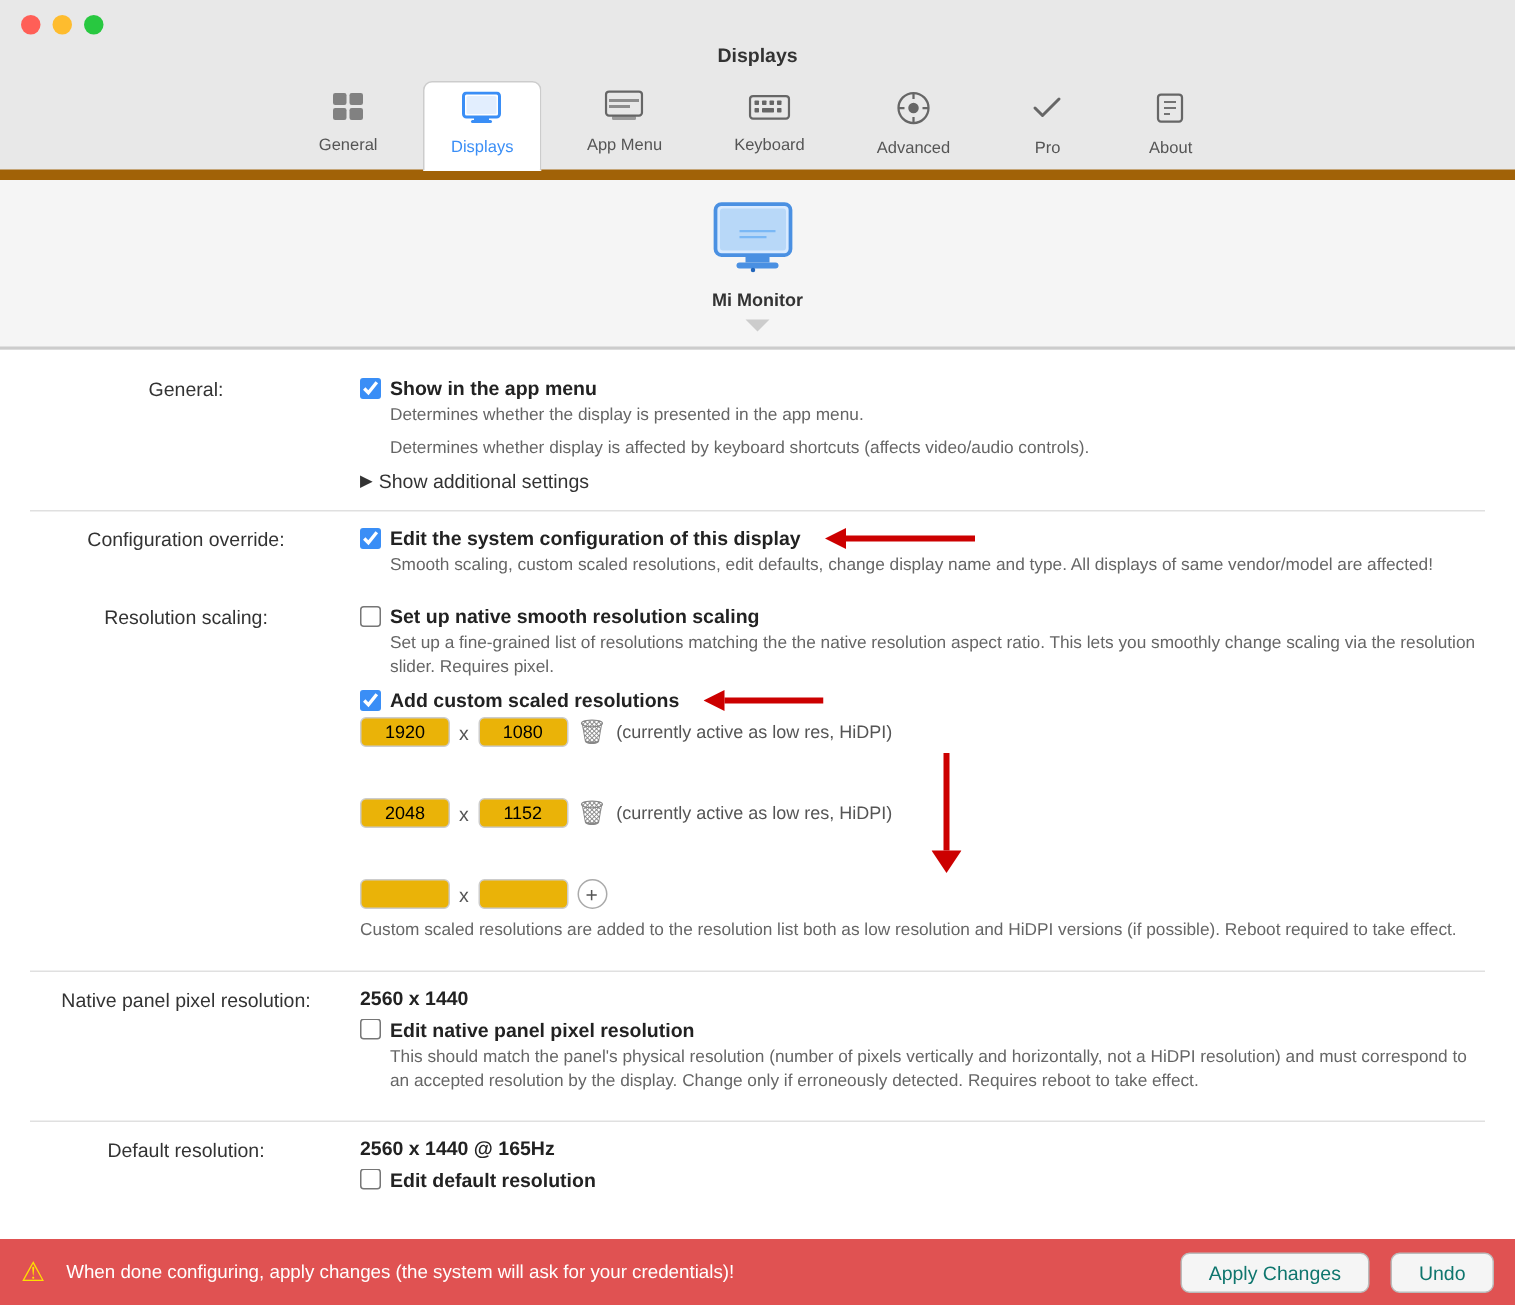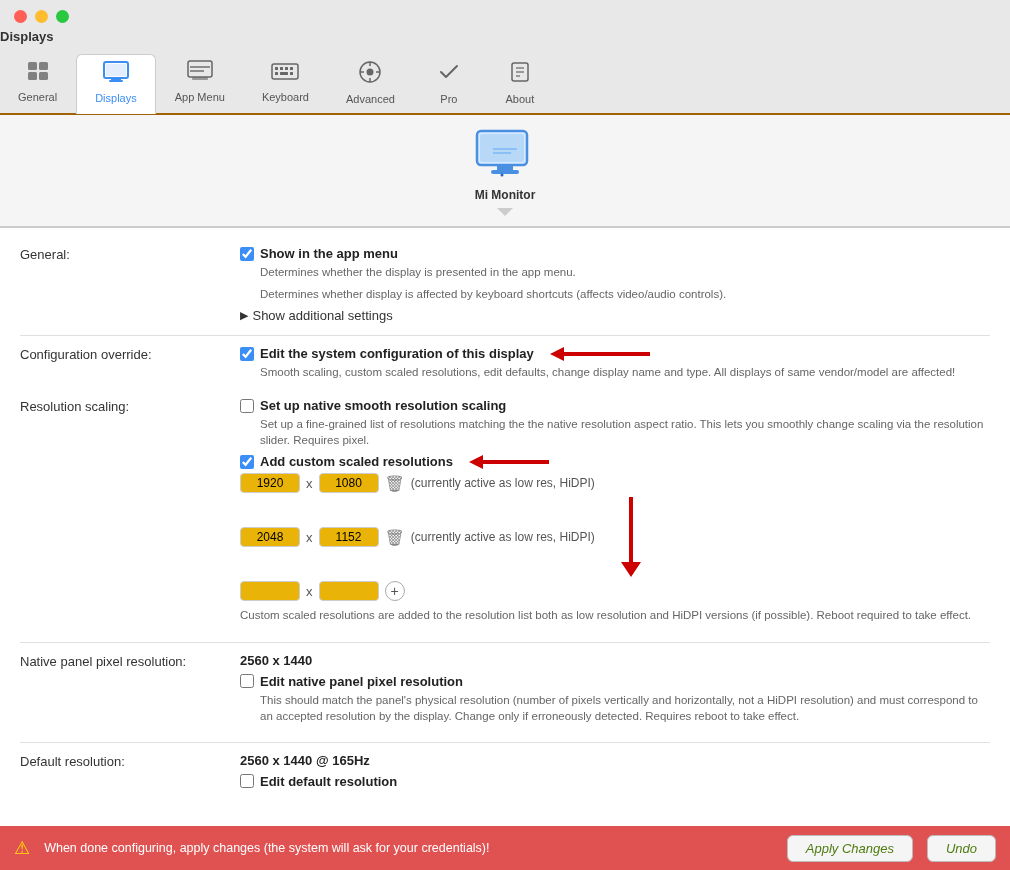--- a/index.html
+++ b/index.html
@@ -9,25 +9,25 @@
       width: 1010px;
       height: 870px;
       overflow: hidden;
       display: flex;
       flex-direction: column;
     }
 
     
     .title-bar {
       background: #e8e8e8;
-      border-bottom: 2px solid #a16207;
+      border-bottom: 7px solid #a16207;
       padding: 10px 0 0 0;
       display: flex;
       flex-direction: column;
-      align-items: flex-start;
+      align-items: center;
     }
     .window-controls {
       display: flex;
       gap: 8px;
       align-self: flex-start;
       margin-left: 14px;
       margin-bottom: 6px;
     }
     .window-btn {
       width: 13px;
@@ -42,21 +42,21 @@
     .window-title {
       font-size: 13px;
       font-weight: 600;
       color: #333;
       margin-bottom: 10px;
     }
 
     
     .nav-tabs {
       display: flex;
-      gap: 1px;
+      gap: 12px;
       justify-content: center;
       padding-bottom: 0;
     }
     .nav-tab {
       display: flex;
       flex-direction: column;
       align-items: center;
       padding: 6px 18px 8px;
       cursor: pointer;
       border-radius: 6px 6px 0 0;
@@ -114,21 +114,21 @@
       border-top: 1px solid #ccc;
     }
 
     .settings-row {
       display: flex;
       margin-bottom: 12px;
       align-items: flex-start;
     }
     .settings-label {
       min-width: 220px;
-      text-align: left;
+      text-align: center;
       padding-right: 12px;
       font-size: 13px;
       color: #333;
       font-weight: 500;
       padding-top: 1px;
     }
     .settings-content {
       flex: 1;
     }
 
@@ -233,22 +233,21 @@
       font-weight: 400;
     }
     .bottom-btn {
       background: #f5f5f5;
       border: 1px solid #bbb;
       border-radius: 6px;
       padding: 5px 18px;
       font-size: 13px;
       cursor: pointer;
       font-weight: 500;
-      color: #4d7c0f;
-      font-style: italic;
+      color: #0f766e;
     }
 
     
     .monitor-svg {
       width: 60px;
       height: 55px;
     }
   </style>
 </head>
 <body>

